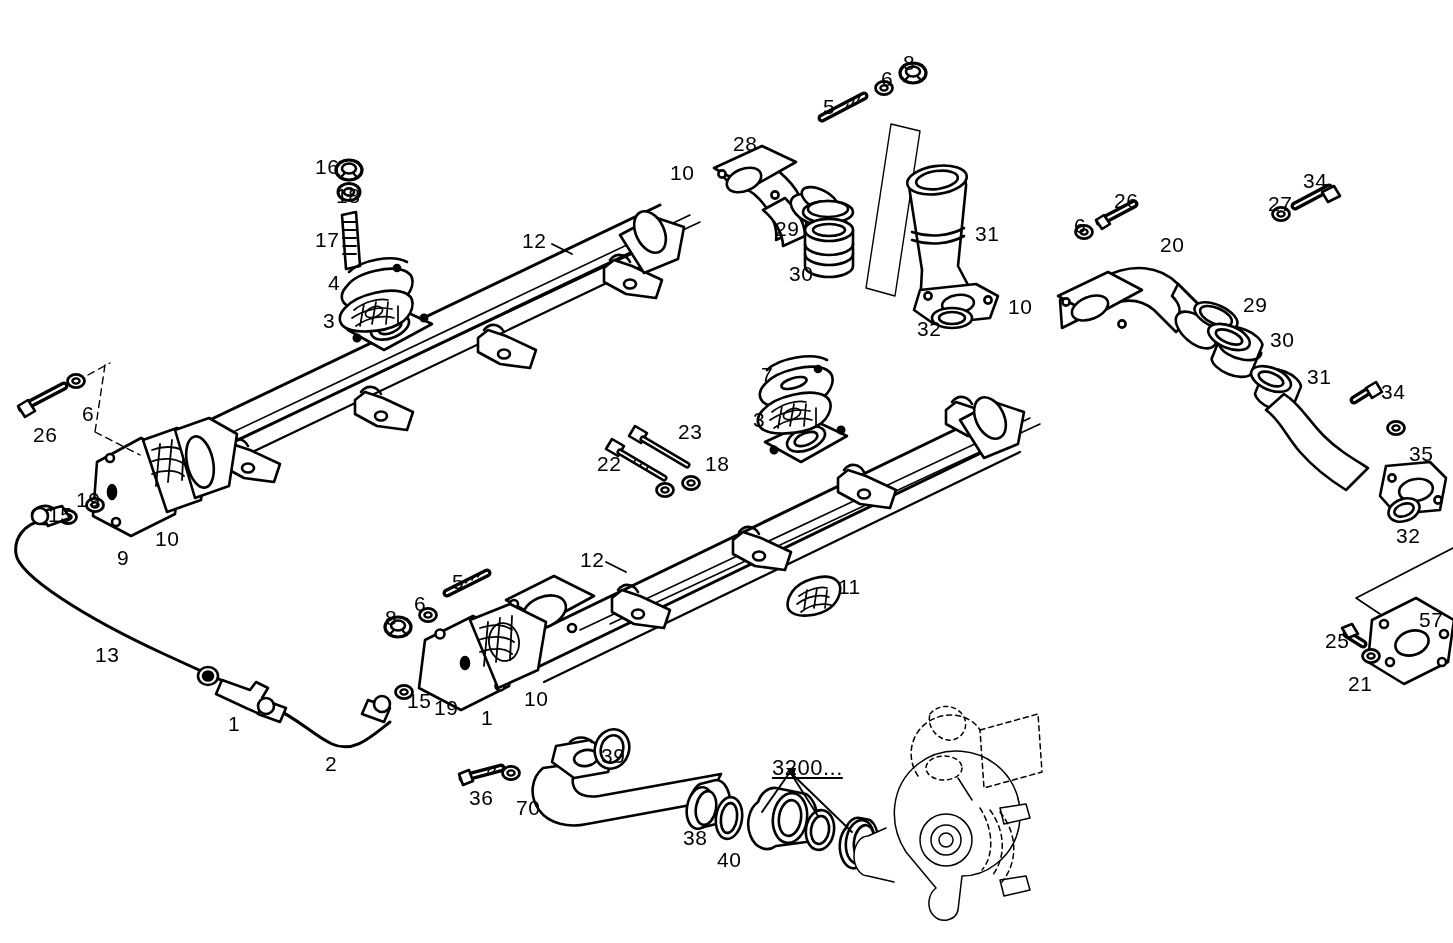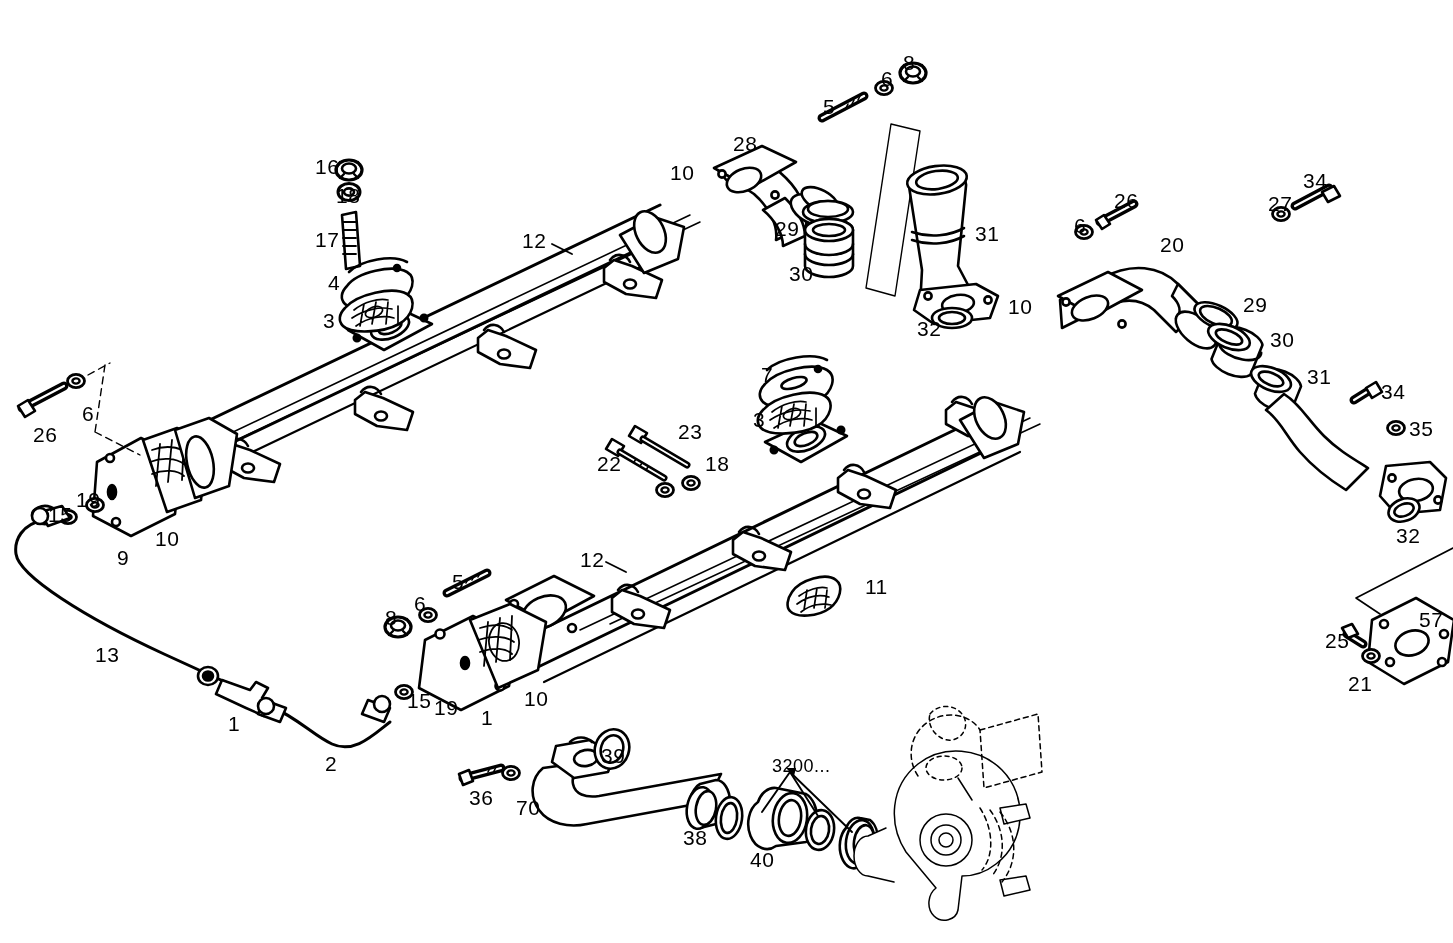--- a/index.html
+++ b/index.html
@@ -15,21 +15,21 @@
     position:absolute;
     font-family:"Liberation Sans",sans-serif;
     font-size:21px;
     font-weight:400;
     color:#000000;
     letter-spacing:.5px;
     white-space:nowrap;
     line-height:1;
     -webkit-user-select:none;user-select:none;
   }
-  .lbl.big{font-size:18px;}
+  .lbl.big{font-size:22px;text-decoration:underline;}
 </style>
 </head>
 <body>
 
 <div id="sheet">
 
   <svg id="art" viewBox="0 0 1453 943" width="1453" height="943" xmlns="http://www.w3.org/2000/svg">
     <defs>
       <g id="hexnut">
         <ellipse cx="0" cy="0" rx="13" ry="10" fill="#fff" stroke="#000" stroke-width="3.2"></ellipse>
@@ -442,21 +442,21 @@
       <div class="lbl" style="left: 1074px; top: 215px;">6</div>
       <div class="lbl" style="left: 1114px; top: 190px;">26</div>
       <div class="lbl" style="left: 1268px; top: 193px;">27</div>
       <div class="lbl" style="left: 1303px; top: 170px;">34</div>
       <div class="lbl" style="left: 1160px; top: 234px;">20</div>
       <div class="lbl" style="left: 1008px; top: 296px;">10</div>
       <div class="lbl" style="left: 1243px; top: 294px;">29</div>
       <div class="lbl" style="left: 1270px; top: 329px;">30</div>
       <div class="lbl" style="left: 1307px; top: 366px;">31</div>
       <div class="lbl" style="left: 1381px; top: 381px;">34</div>
-      <div class="lbl" style="left: 1409px; top: 418px;">35</div>
+      <div class="lbl" style="left: 1409px; top: 443px;">35</div>
       <div class="lbl" style="left: 1396px; top: 525px;">32</div>
       <div class="lbl" style="left: 33px; top: 424px;">26</div>
       <div class="lbl" style="left: 82px; top: 403px;">6</div>
       <div class="lbl" style="left: 48px; top: 504px;">15</div>
       <div class="lbl" style="left: 76px; top: 489px;">19</div>
       <div class="lbl" style="left: 117px; top: 547px;">9</div>
       <div class="lbl" style="left: 155px; top: 528px;">10</div>
       <div class="lbl" style="left: 95px; top: 644px;">13</div>
       <div class="lbl" style="left: 228px; top: 713px;">1</div>
       <div class="lbl" style="left: 325px; top: 753px;">2</div>
@@ -466,25 +466,25 @@
       <div class="lbl" style="left: 524px; top: 688px;">10</div>
       <div class="lbl" style="left: 385px; top: 607px;">8</div>
       <div class="lbl" style="left: 414px; top: 593px;">6</div>
       <div class="lbl" style="left: 452px; top: 571px;">5</div>
       <div class="lbl" style="left: 580px; top: 549px;">12</div>
       <div class="lbl" style="left: 597px; top: 453px;">22</div>
       <div class="lbl" style="left: 650px; top: 421px; margin-left: 28px;">23</div>
       <div class="lbl" style="left: 705px; top: 453px;">18</div>
       <div class="lbl" style="left: 761px; top: 364px;">7</div>
       <div class="lbl" style="left: 753px; top: 409px;">3</div>
-      <div class="lbl" style="left: 838px; top: 576px; padding-left: 27px;">11</div>
+      <div class="lbl" style="left: 838px; top: 576px;">11</div>
       <div class="lbl" style="left: 1325px; top: 630px;">25</div>
       <div class="lbl" style="left: 1348px; top: 673px;">21</div>
       <div class="lbl" style="left: 1419px; top: 609px;">57</div>
       <div class="lbl" style="left: 469px; top: 787px;">36</div>
       <div class="lbl" style="left: 516px; top: 797px;">70</div>
       <div class="lbl" style="left: 636px; top: 827px; margin-left: 47px;">38</div>
       <div class="lbl" style="left: 601px; top: 733px; margin-top: 12px;">39</div>
-      <div class="lbl" style="left: 717px; top: 849px; margin-left: 33px;">40</div>
+      <div class="lbl" style="left: 717px; top: 849px;">40</div>
       <div class="lbl big" style="left: 772px; top: 757px;">3200...</div>
     </div>
 
 </div>
 
 </body></html>

